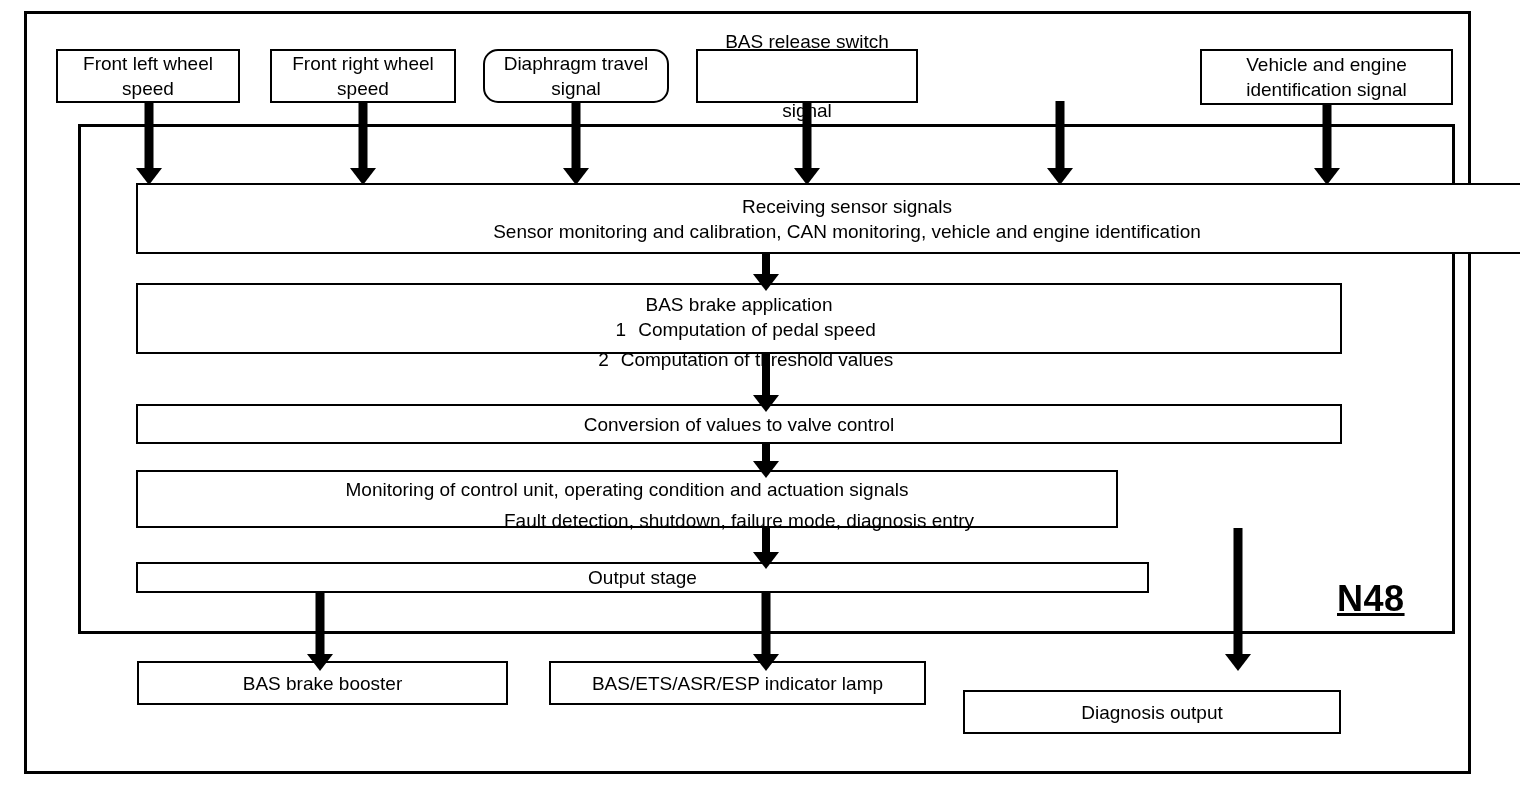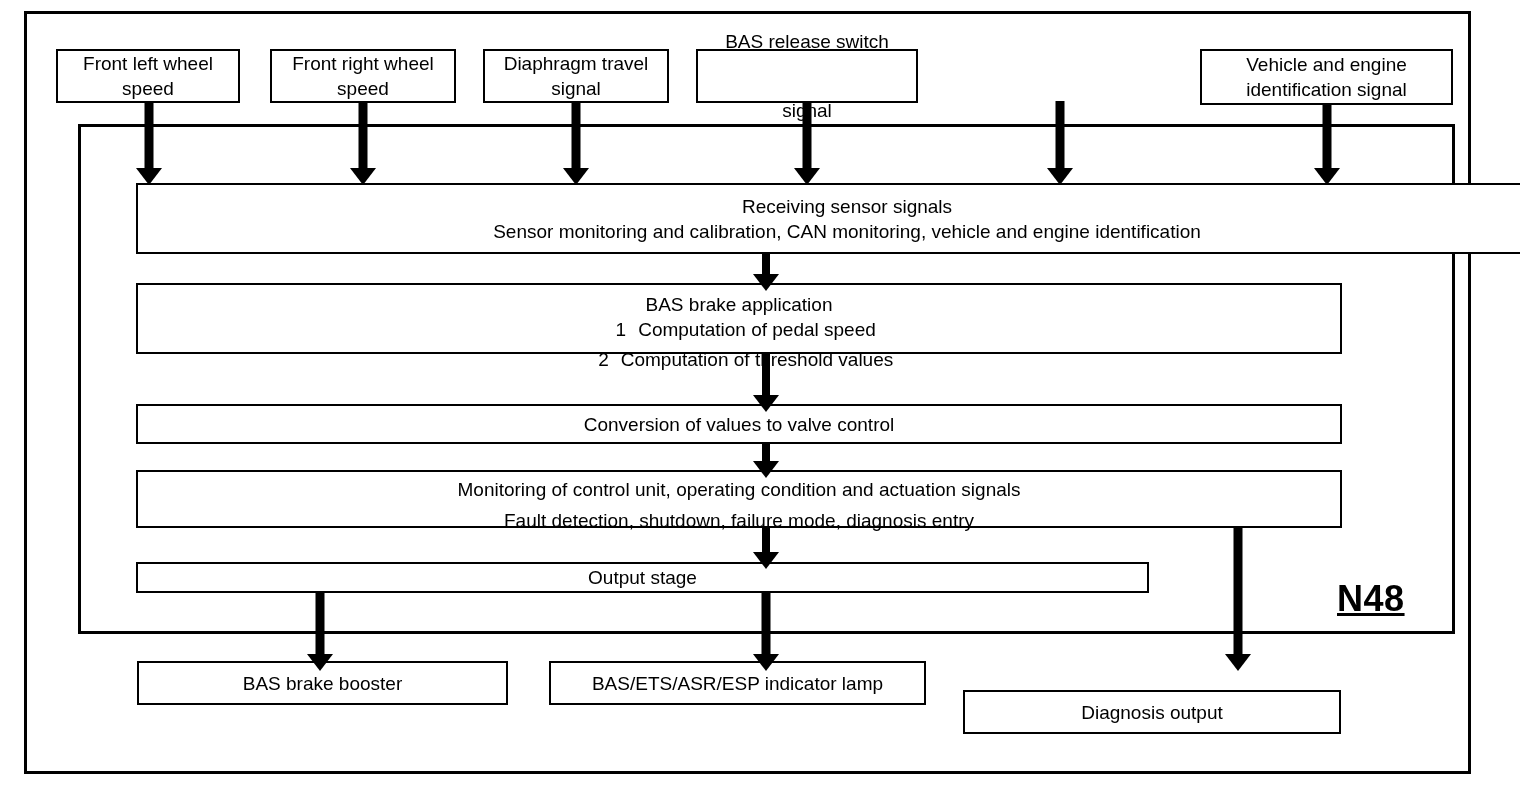--- a/index.html
+++ b/index.html
@@ -107,21 +107,21 @@
   <div class="box" style="left:56px; top:49px; width:184px; height:54px;">
     <span class="box-line">Front left wheel</span>
     <span class="box-line">speed</span>
   </div>
 
   <div class="box" style="left:270px; top:49px; width:186px; height:54px;">
     <span class="box-line">Front right wheel</span>
     <span class="box-line">speed</span>
   </div>
 
-  <div class="box" style="left:483px; top:49px; width:186px; height:54px;">
+  <div class="box" style="left:483px; top:49px; width:186px; height:54px;border-radius:15px;">
     <span class="box-line">Diaphragm travel</span>
     <span class="box-line">signal</span>
   </div>
 
   <div class="box" style="left:696px; top:49px; width:222px; height:54px;gap:44px;">
     <span class="box-line">BAS release switch</span>
     <span class="box-line">signal</span>
   </div>
 
 
@@ -166,21 +166,21 @@
   </div>
 
   <div class="overflow-line" style="left:136px; top:347px; width:1206px;">
     <span class="num">2</span><span>Computation of threshold values</span>
   </div>
 
   <div class="box" style="left:136px; top:404px; width:1206px; height:40px; z-index:2;">
     <span class="box-line">Conversion of values to valve control</span>
   </div>
 
-  <div class="box" style="left:136px; top:470px; width:1206px; height:58px; justify-content:flex-start; padding-top:5px; z-index:2;">
+  <div class="box" style="left:136px; top:470px; width:982px; height:58px; justify-content:flex-start; padding-top:5px; z-index:2;">
     <span class="box-line">Monitoring of control unit, operating condition and actuation signals</span>
   </div>
 
   <div class="overflow-line" style="left:136px; top:508px; width:1206px;">Fault detection, shutdown, failure mode, diagnosis entry</div>
 
   <div class="box" style="left:136px; top:562px; width:1013px; height:31px; z-index:2;">
     <span class="box-line">Output stage</span>
   </div>
 
   <div class="arrow" style="left:752px; top:254px; width:28px; height:37px;">

